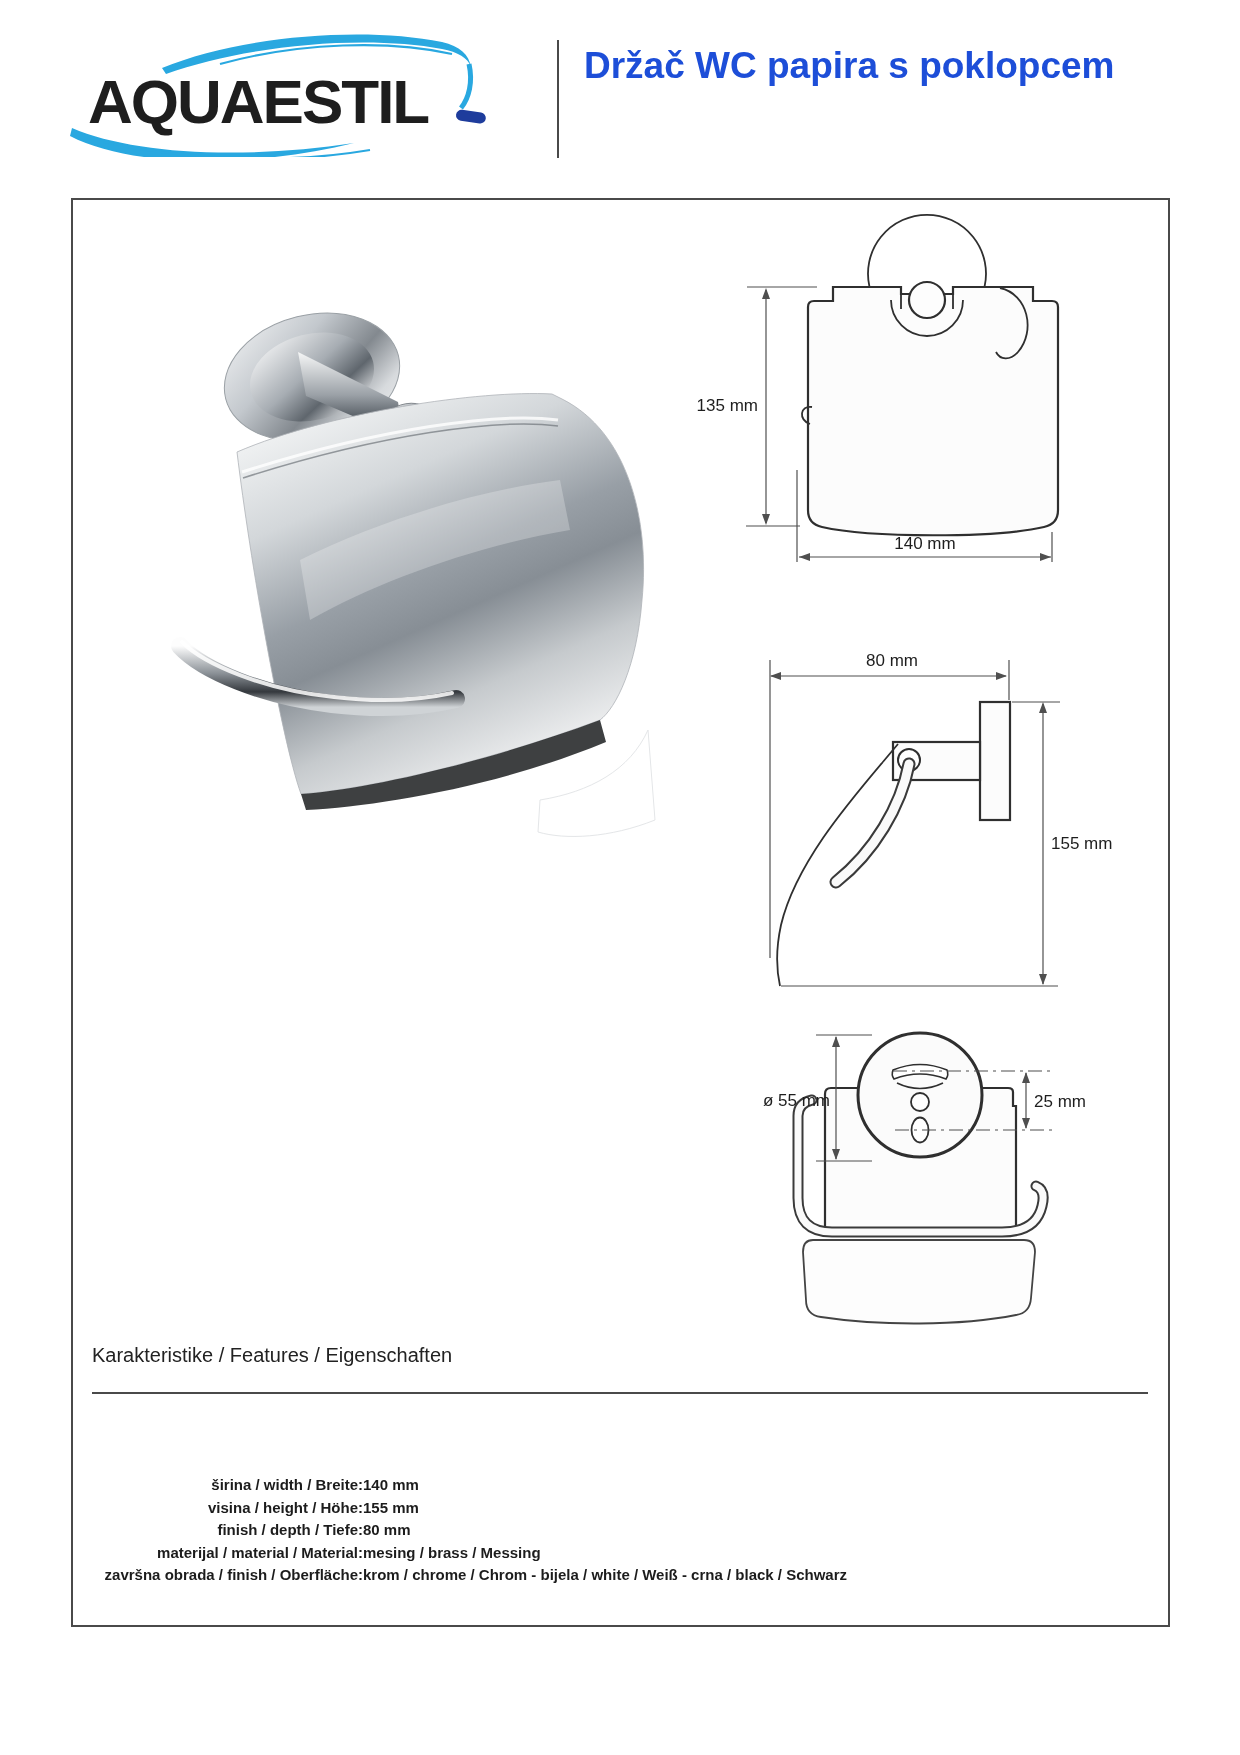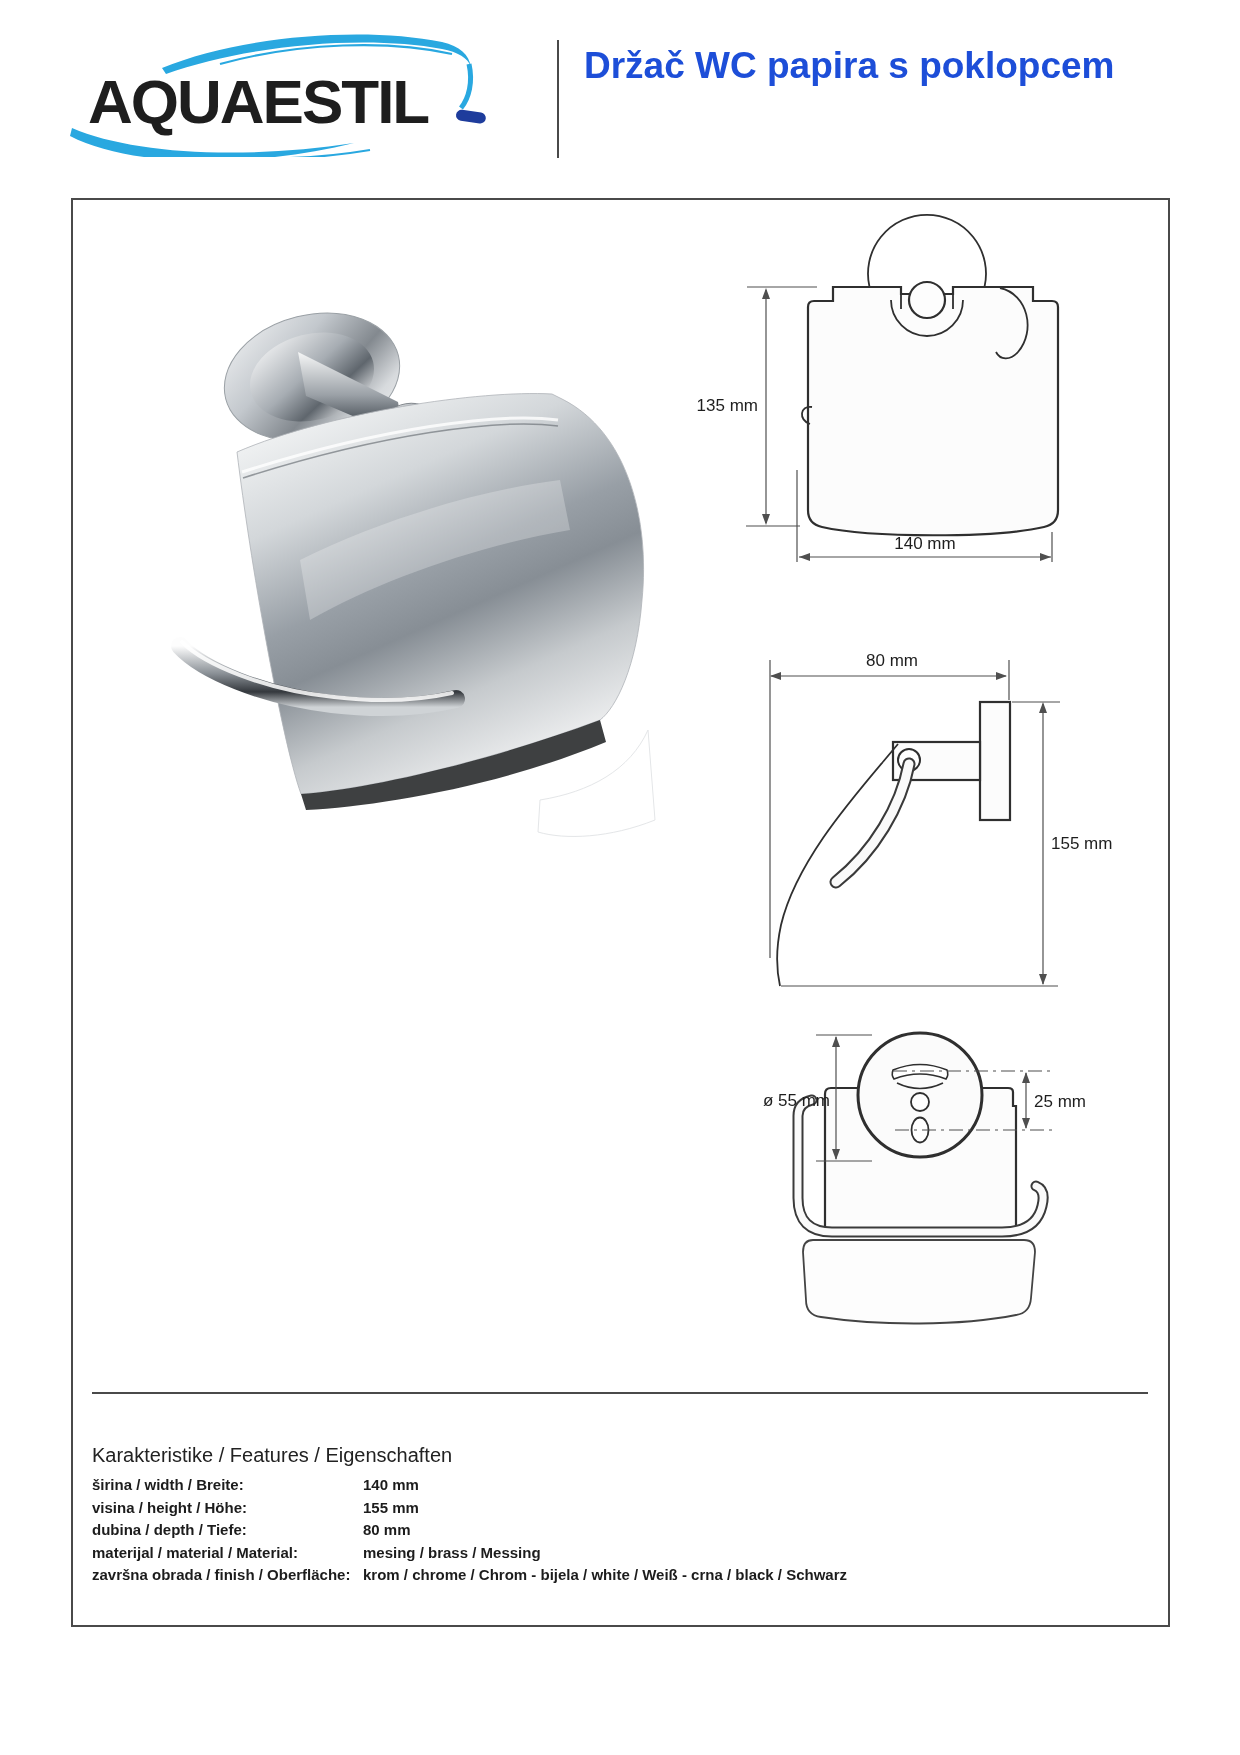--- a/index.html
+++ b/index.html
@@ -1,24 +1,24 @@
 <!DOCTYPE html>
 <html><head>
 <meta charset="utf-8">
 <style>
   html,body{margin:0;padding:0;background:#ffffff;}
   .page{position:relative;width:1240px;height:1755px;background:#ffffff;
-        font-family:"Liberation Sans",sans-serif;overflow:hidden;}
+        font-family:"Liberation Sans",sans-serif;overflow:hidden;text-align:right;}
   .abs{position:absolute;}
   .divider{width:2px;background:#4a4a4a;}
   .titles{left:584px;top:44px;color:#1d4ed8;font-size:37px;font-weight:600;
           line-height:43px;white-space:nowrap;}
   .main-box{left:71px;top:198px;width:1095px;height:1425px;border:2px solid #4a4a4a;}
   .features-rule{left:92px;top:1392px;width:1056px;height:2px;background:#4a4a4a;}
-  .features-heading{left:92px;top:1444px;font-size:20px;color:#222;}
+  .features-heading{left:92px;top:1344px;font-size:20px;color:#222;}
   .spec-table{left:92px;top:1474px;font-size:15px;color:#1c1c1c;line-height:22.6px;}
   .spec-row{display:flex;white-space:nowrap;font-weight:bold;}
   .spec-label{width:271px;flex:0 0 271px;}
   svg text{font-family:"Liberation Sans",sans-serif;fill:#1e1e1e;}
   .dim-text{font-size:17px;}
   .part{fill:#fcfcfc;stroke:#2f2f2f;stroke-width:2.2;}
   .thin{fill:none;stroke:#2f2f2f;stroke-width:1.8;}
   .dim{stroke:#4f4f4f;stroke-width:1.2;fill:none;}
   .arrow{fill:#4f4f4f;stroke:none;}
   .dashdot{stroke:#4f4f4f;stroke-width:1.2;fill:none;stroke-dasharray:14 5 3 5;}
@@ -195,21 +195,21 @@
   <div class="abs spec-table">
     <div class="spec-row">
       <span class="spec-label">širina / width / Breite:</span>
       <span class="spec-value">140 mm</span>
     </div>
     <div class="spec-row">
       <span class="spec-label">visina / height / Höhe:</span>
       <span class="spec-value">155 mm</span>
     </div>
     <div class="spec-row">
-      <span class="spec-label">dubina / depth / Tiefe:</span>
+      <span class="spec-label">finish / depth / Tiefe:</span>
       <span class="spec-value">80 mm</span>
     </div>
     <div class="spec-row">
       <span class="spec-label">materijal / material / Material:</span>
       <span class="spec-value">mesing / brass / Messing</span>
     </div>
     <div class="spec-row">
       <span class="spec-label">završna obrada / finish / Oberfläche:</span>
       <span class="spec-value">krom / chrome / Chrom - bijela / white / Weiß - crna / black / Schwarz</span>
     </div>

